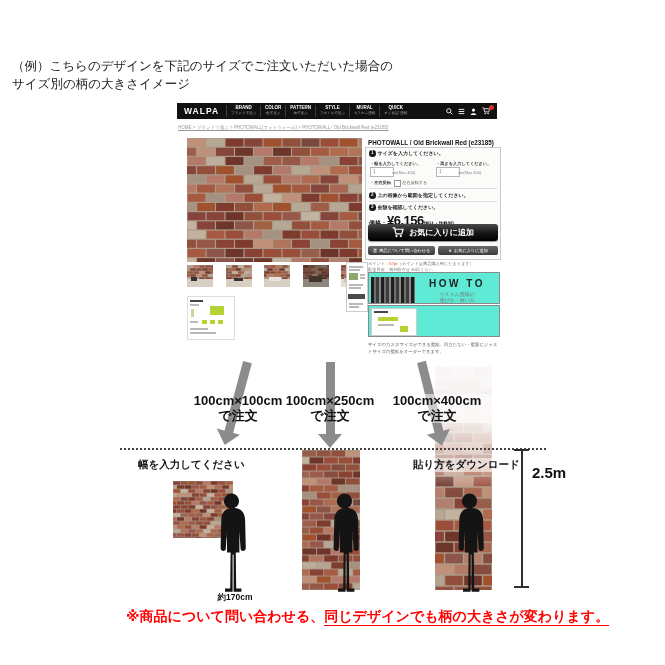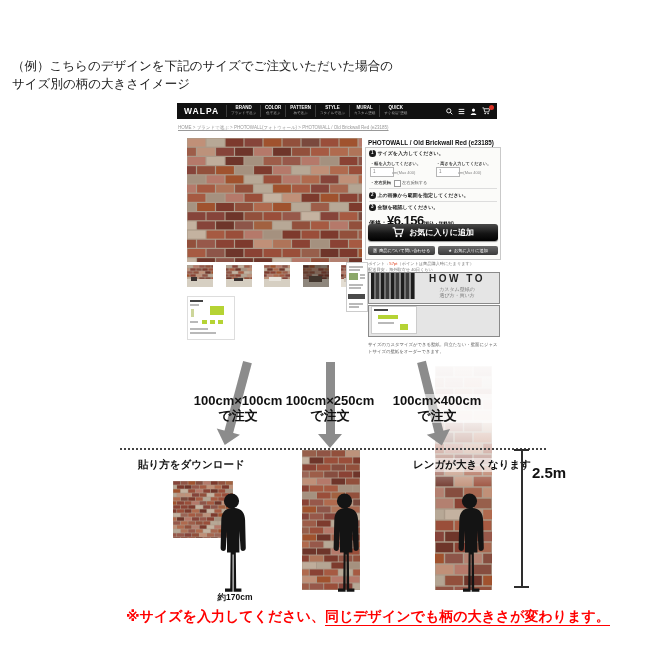--- a/index.html
+++ b/index.html
@@ -55,21 +55,21 @@
   .price-label{font-size:6px;font-weight:700;}
   .price-val{font-size:13px;font-weight:900;letter-spacing:-0.5px;}
   .price-note{font-size:4.5px;font-weight:700;}
   .cart-btn{position:absolute;left:0;top:121px;width:130px;height:17px;border-radius:3px;
             background:linear-gradient(#4a4a4a,#151515 55%,#000);display:flex;align-items:center;justify-content:center;
             gap:4px;color:#fff;font-size:8px;font-weight:700;box-shadow:0 1px 1px rgba(0,0,0,.4);}
   .sm-btn{position:absolute;top:143px;height:9px;border-radius:2px;background:linear-gradient(#6a6a6a,#3a3a3a);
           color:#fff;font-size:4.2px;display:flex;align-items:center;justify-content:center;gap:2px;white-space:nowrap;}
   .tiny-line{position:absolute;left:0;font-size:4.2px;color:#777;white-space:nowrap;}
   .pt-red{color:#e0401d;}
-  .promo{position:absolute;left:0;width:130px;height:30px;border:0.7px solid #8a8a8a;background:#e5e5e5;display:flex;align-items:flex-start;}
+  .promo{position:absolute;left:0;width:130px;height:30px;border:0.7px solid #8a8a8a;background:#5eead4;display:flex;align-items:flex-end;}
   .promo-img{width:44px;height:26px;margin-left:2px;flex:none;}
   .bamboo{background:repeating-linear-gradient(90deg,#1d1d1d 0 3px,#6f6f6f 3px 5px,#3c3c3c 5px 8px,#8a8a8a 8px 10px);}
   .dlimg{background:#fff;border:0.5px solid #ccc;position:relative;}
   .promo-text{flex:1;text-align:center;line-height:1.25;}
   .promo-title{font-size:10px;font-weight:900;letter-spacing:2.5px;color:#222;}
   .promo-sub{font-size:5px;color:#777;}
   .site-note{position:absolute;left:0;top:239px;width:132px;font-size:4.4px;color:#555;line-height:1.5;}
 
   
   .arrow{position:absolute;width:24px;height:86px;transform-origin:50% 0;z-index:3;}
@@ -960,22 +960,22 @@
     <div>100cm×250cm</div>
       <div>で注文</div>
   </div>
   <div class="order-label" style="left:377px;">
     <div class="bg">100cm×400cm</div>
       <div class="bg">で注文</div>
   </div>
 
   <div class="dashed"></div>
 
-  <div class="note-label" style="left:138px;">貼り方をダウンロード</div>
-  <div class="note-label" style="left:413px;background:rgba(255,255,255,.55);">レンガが大きくなります</div>
+  <div class="note-label" style="left:138px;">幅を入力してください</div>
+  <div class="note-label" style="left:413px;background:rgba(255,255,255,.55);">貼り方をダウンロード</div>
 
   <div class="person" style="left:216px;top:493px;"><svg width="34" height="100" viewBox="0 0 34 100" xmlns="http://www.w3.org/2000/svg">
         <circle cx="15.5" cy="8" r="7.6" fill="#141414"></circle>
         <path fill="#141414" d="M15.5 15 C 8.5 15.5, 5.5 20.5, 5.3 27 L 4.6 55 C 4.5 58.5, 9.5 59, 9.8 56 L 11 38 L 11 59.5 L 14.6 59.5 L 14.2 95.5 L 9 95.5 L 9 98.8 L 16.6 98.8 L 16.6 61.5 L 17.6 61.5 L 17.6 98.8 L 25.4 98.8 L 25.4 95.5 L 20.2 95.5 L 19.8 59.5 L 23.4 59.5 L 23.4 38 L 24.6 56 C 24.9 59, 29.9 58.5, 29.8 55 L 29.1 27 C 28.9 20.5, 25.9 15.5, 18.9 15 Z"></path>
       </svg></div>
   <div class="person" style="left:329px;top:493px;"><svg width="34" height="100" viewBox="0 0 34 100" xmlns="http://www.w3.org/2000/svg">
         <circle cx="15.5" cy="8" r="7.6" fill="#141414"></circle>
         <path fill="#141414" d="M15.5 15 C 8.5 15.5, 5.5 20.5, 5.3 27 L 4.6 55 C 4.5 58.5, 9.5 59, 9.8 56 L 11 38 L 11 59.5 L 14.6 59.5 L 14.2 95.5 L 9 95.5 L 9 98.8 L 16.6 98.8 L 16.6 61.5 L 17.6 61.5 L 17.6 98.8 L 25.4 98.8 L 25.4 95.5 L 20.2 95.5 L 19.8 59.5 L 23.4 59.5 L 23.4 38 L 24.6 56 C 24.9 59, 29.9 58.5, 29.8 55 L 29.1 27 C 28.9 20.5, 25.9 15.5, 18.9 15 Z"></path>
       </svg></div>
   <div class="person" style="left:454px;top:493px;"><svg width="34" height="100" viewBox="0 0 34 100" xmlns="http://www.w3.org/2000/svg">
@@ -984,16 +984,16 @@
       </svg></div>
 
   <div class="h-label">約170cm</div>
 
   <div class="m-line"></div>
   <div class="m-cap" style="top:449px;"></div>
   <div class="m-cap" style="top:586px;"></div>
   <div class="m-label">2.5m</div>
 
   <div class="warn" style="top:608px;">
-    <span>※サイズを入力してください、</span><u>同じデザインでも柄の大きさが変わります。</u>
+    <span>※商品について問い合わせる、</span><u>同じデザインでも柄の大きさが変わります。</u>
   </div>
 
 </div>
 
 </body></html>

